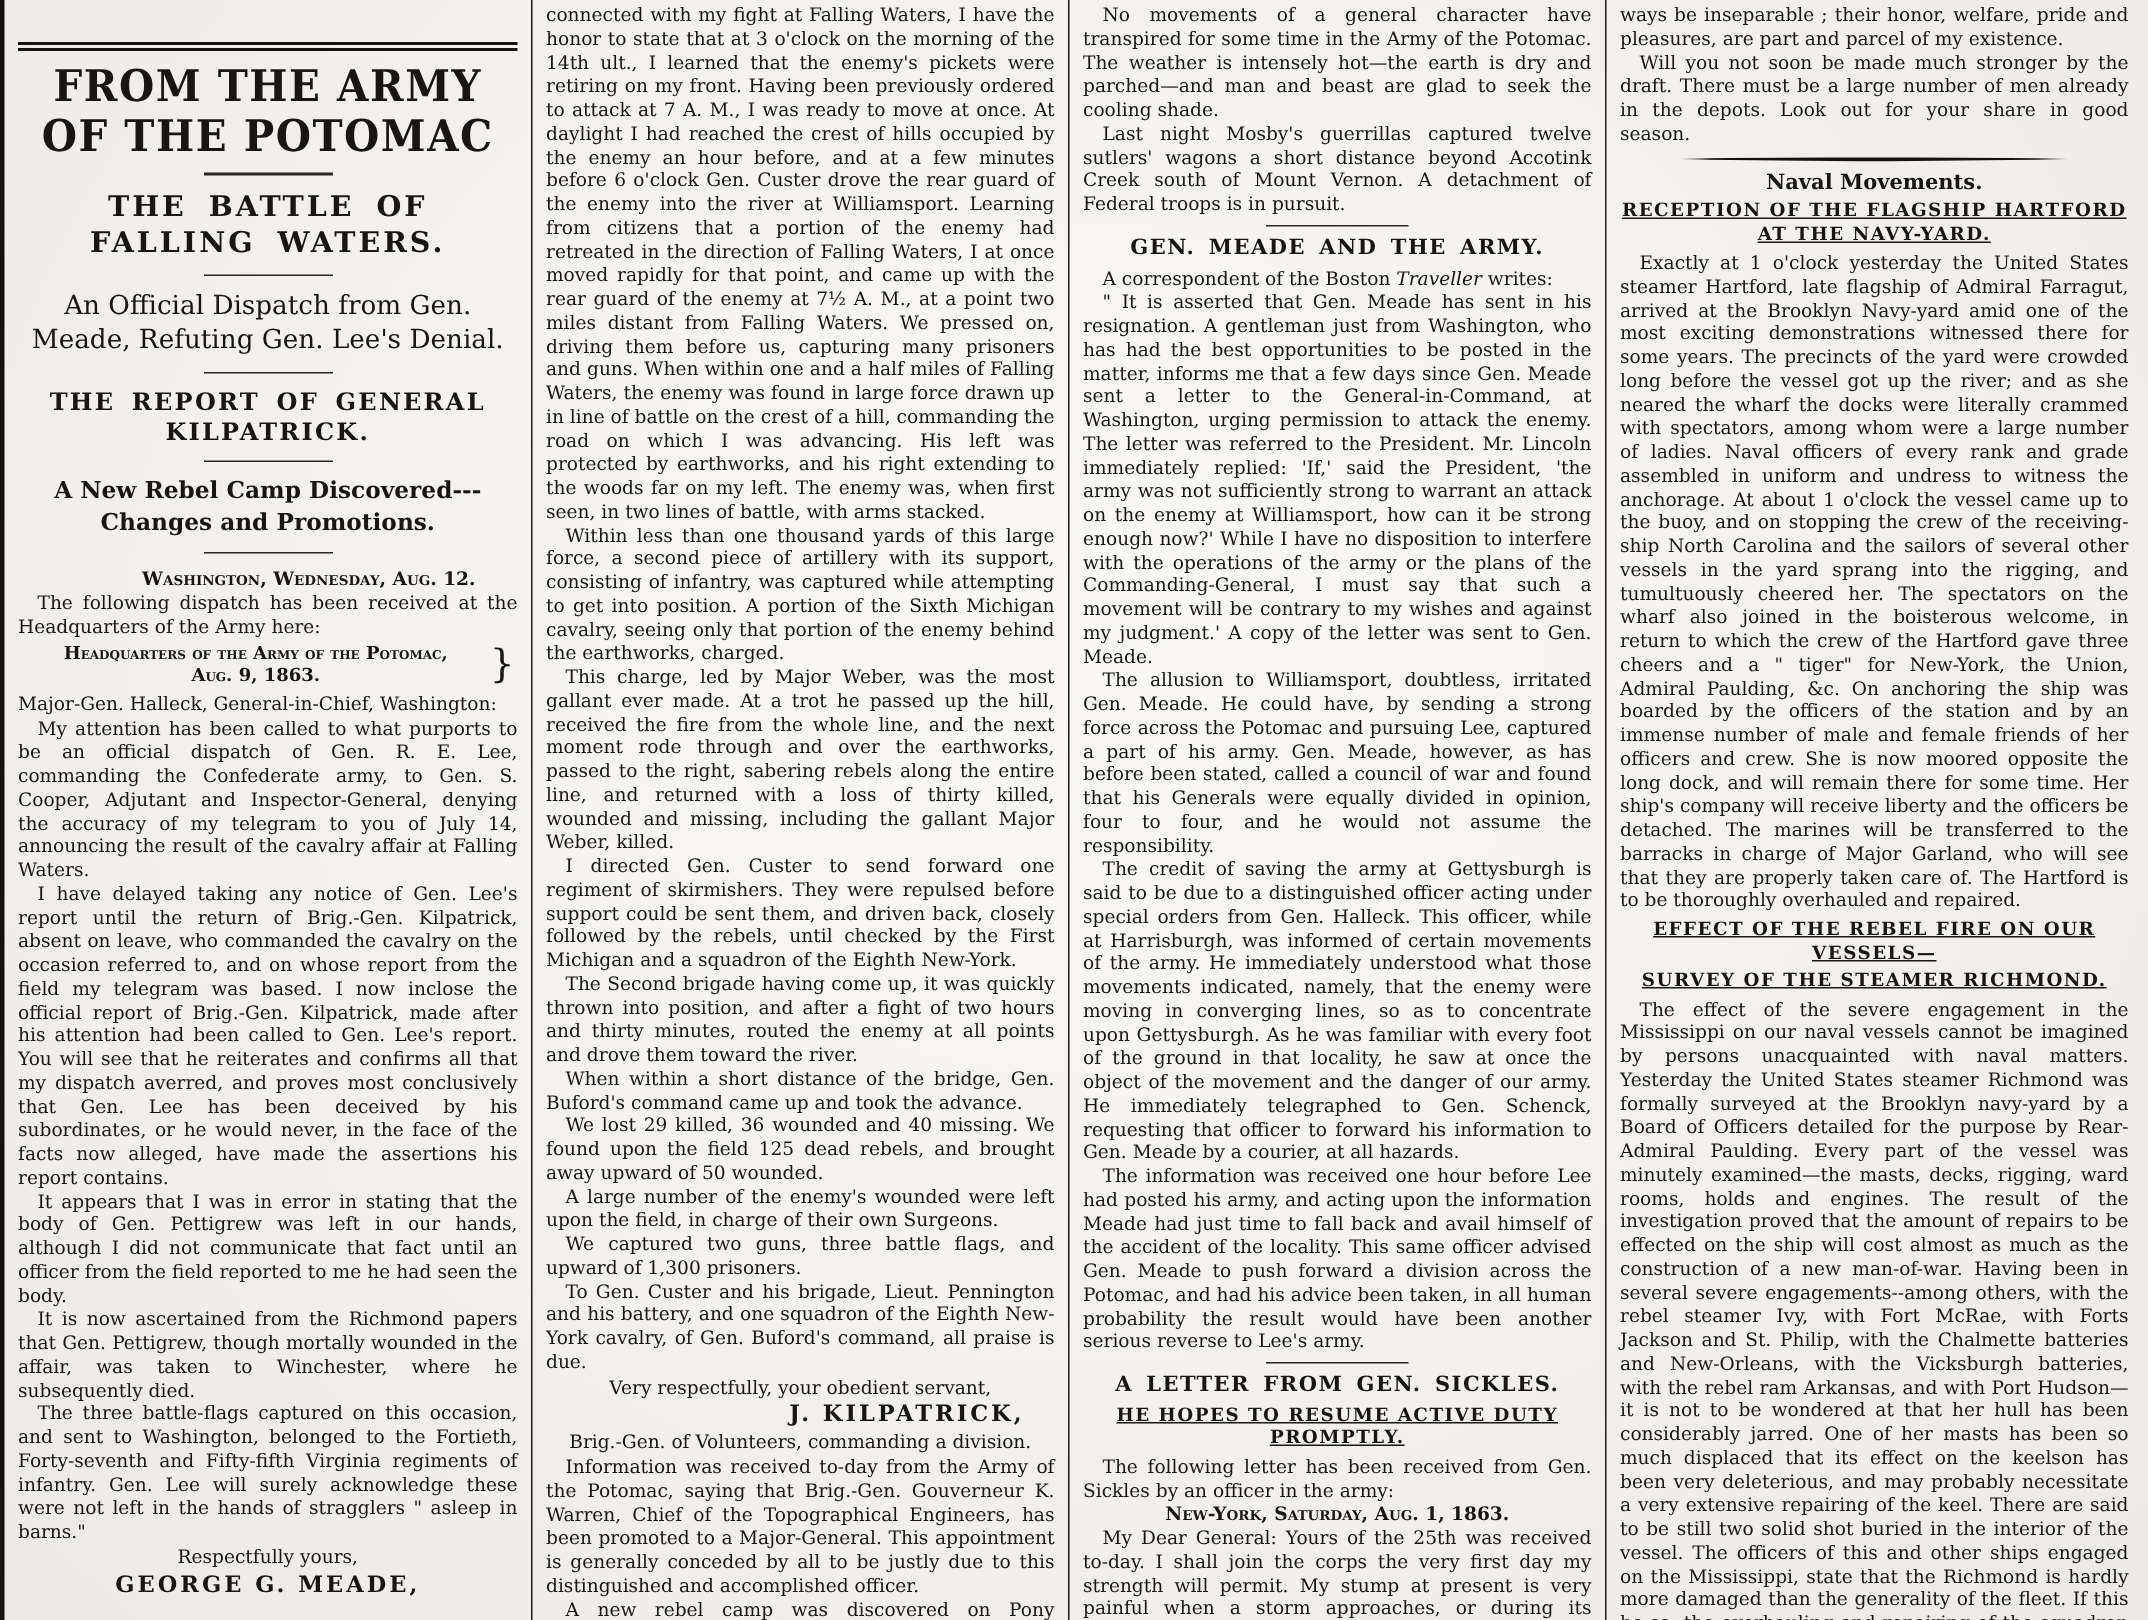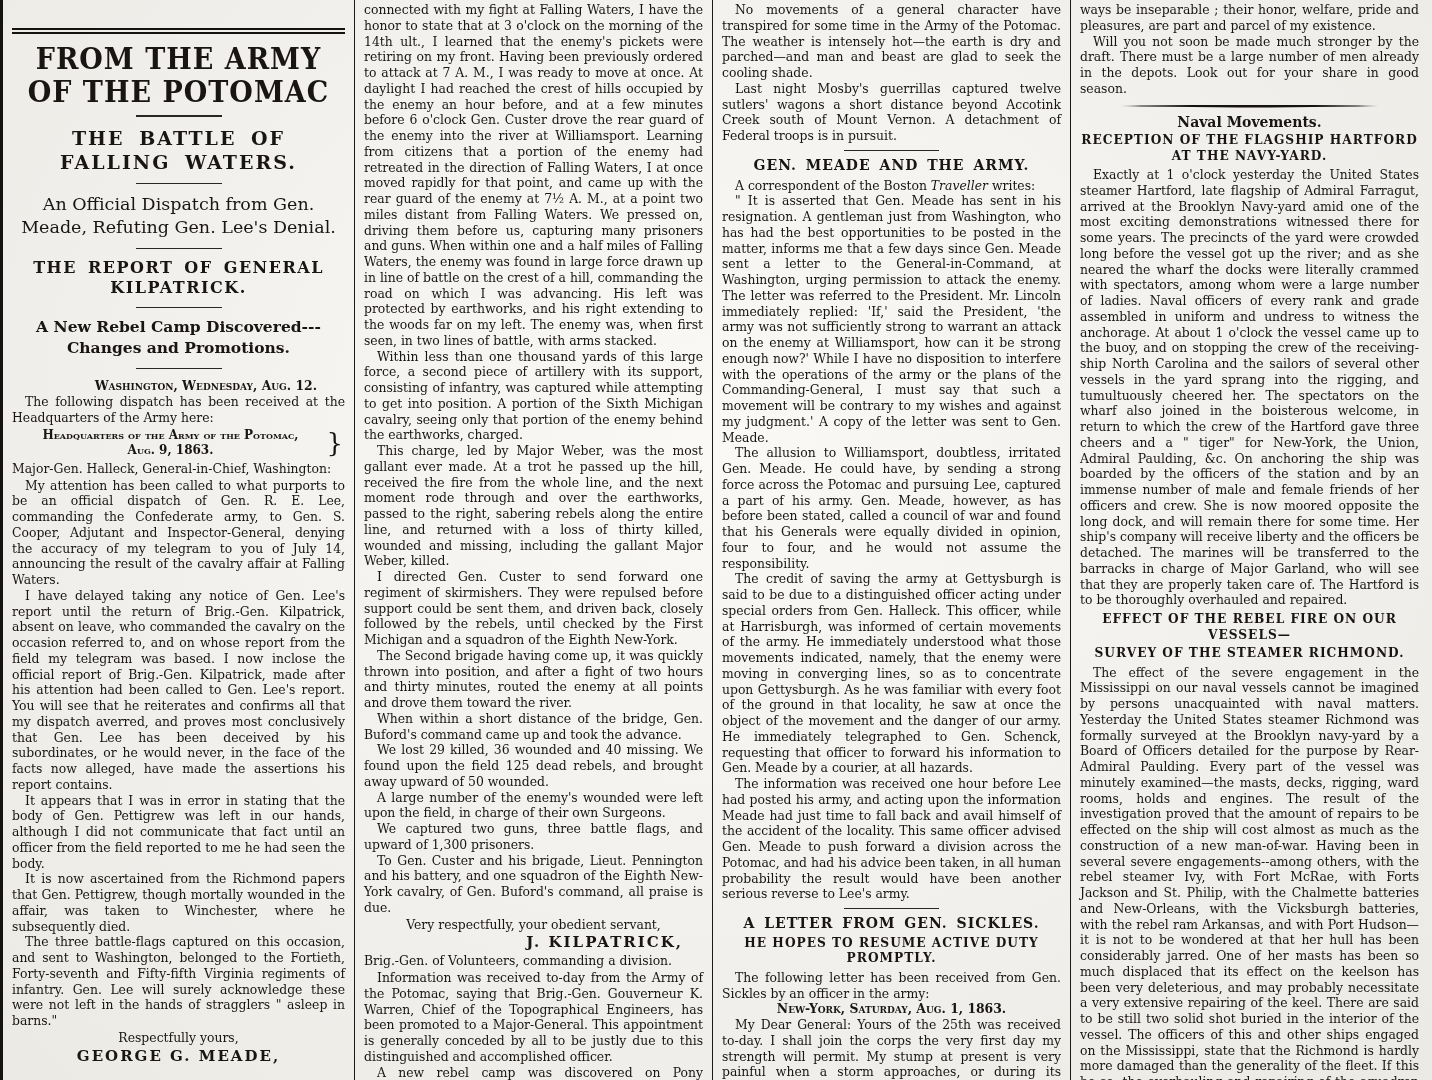--- a/index.html
+++ b/index.html
@@ -50,21 +50,21 @@
   }
   .dateline { text-align:right; font-variant:small-caps; font-weight:bold; padding-right:28px; margin-top:2px; }
   .dateline-c { text-align:center; font-variant:small-caps; font-weight:bold; }
   .hqblock { position:relative; text-align:center; font-variant:small-caps; font-weight:bold; font-size:12px; line-height:1.3; padding-right:16px; margin:2px 0; }
   .hqbrace { position:absolute; right:2px; top:0; font-size:26px; font-weight:normal; line-height:1.2; }
   .addr { margin:1px 0; }
   .sigline { text-align:center; margin:1px 0; }
   .signame { text-align:center; font-size:15px; font-weight:bold; letter-spacing:2px; }
   .sig-right { text-align:right; padding-right:20px; }
   .subhead { text-align:center; font-weight:bold; font-size:14px; letter-spacing:1px; word-spacing:3px; margin:2px 0 3px 0; }
-  .subhead-sm { text-align:center; font-weight:bold; font-size:12.2px; letter-spacing:1px; margin:2px 0 3px 0; }
+  .subhead-sm { text-align:center; font-weight:bold; font-size:12.2px; letter-spacing:1px; margin:2px 0 3px 0;text-decoration:underline; }
   .subhead-med { text-align:center; font-weight:bold; font-size:14px; margin:4px 0 2px 0; }
 </style>
 </head>
 <body>
 
 <div class="page">
 
   <div class="col col1">
     <div class="toprule"></div>
     <div class="headline1">FROM THE ARMY OF THE POTOMAC</div>
@@ -101,21 +101,21 @@
     <p class="body">This charge, led by Major Weber, was the most gallant ever made. At a trot he passed up the hill, received the fire from the whole line, and the next moment rode through and over the earthworks, passed to the right, sabering rebels along the entire line, and returned with a loss of thirty killed, wounded and missing, including the gallant Major Weber, killed.</p>
     <p class="body">I directed Gen. Custer to send forward one regiment of skirmishers. They were repulsed before support could be sent them, and driven back, closely followed by the rebels, until checked by the First Michigan and a squadron of the Eighth New-York.</p>
     <p class="body">The Second brigade having come up, it was quickly thrown into position, and after a fight of two hours and thirty minutes, routed the enemy at all points and drove them toward the river.</p>
     <p class="body">When within a short distance of the bridge, Gen. Buford's command came up and took the advance.</p>
     <p class="body">We lost 29 killed, 36 wounded and 40 missing. We found upon the field 125 dead rebels, and brought away upward of 50 wounded.</p>
     <p class="body">A large number of the enemy's wounded were left upon the field, in charge of their own Surgeons.</p>
     <p class="body">We captured two guns, three battle flags, and upward of 1,300 prisoners.</p>
     <p class="body">To Gen. Custer and his brigade, Lieut. Pennington and his battery, and one squadron of the Eighth New-York cavalry, of Gen. Buford's command, all praise is due.</p>
     <div class="sigline">Very respectfully, your obedient servant,</div>
     <div class="signame sig-right">J. KILPATRICK,</div>
-    <div class="sigline" style="text-align:left">Brig.-Gen. of Volunteers, commanding a division.</div>
+    <div class="sigline" style="text-align:center">Brig.-Gen. of Volunteers, commanding a division.</div>
     <p class="body">Information was received to-day from the Army of the Potomac, saying that Brig.-Gen. Gouverneur K. Warren, Chief of the Topographical Engineers, has been promoted to a Major-General. This appointment is generally conceded by all to be justly due to this distinguished and accomplished officer.</p>
     <p class="body">A new rebel camp was discovered on Pony Mountain, near Culpepper, on Sunday. It is believed the rebels came from the south side of the Rapidan.</p>
 
   </div>
 
   <div class="col col3">
     <p class="body">No movements of a general character have transpired for some time in the Army of the Potomac. The weather is intensely hot—the earth is dry and parched—and man and beast are glad to seek the cooling shade.</p>
     <p class="body">Last night Mosby's guerrillas captured twelve sutlers' wagons a short distance beyond Accotink Creek south of Mount Vernon. A detachment of Federal troops is in pursuit.</p>
     <div class="sdiv"></div>
     <div class="subhead">GEN. MEADE AND THE ARMY.</div>

